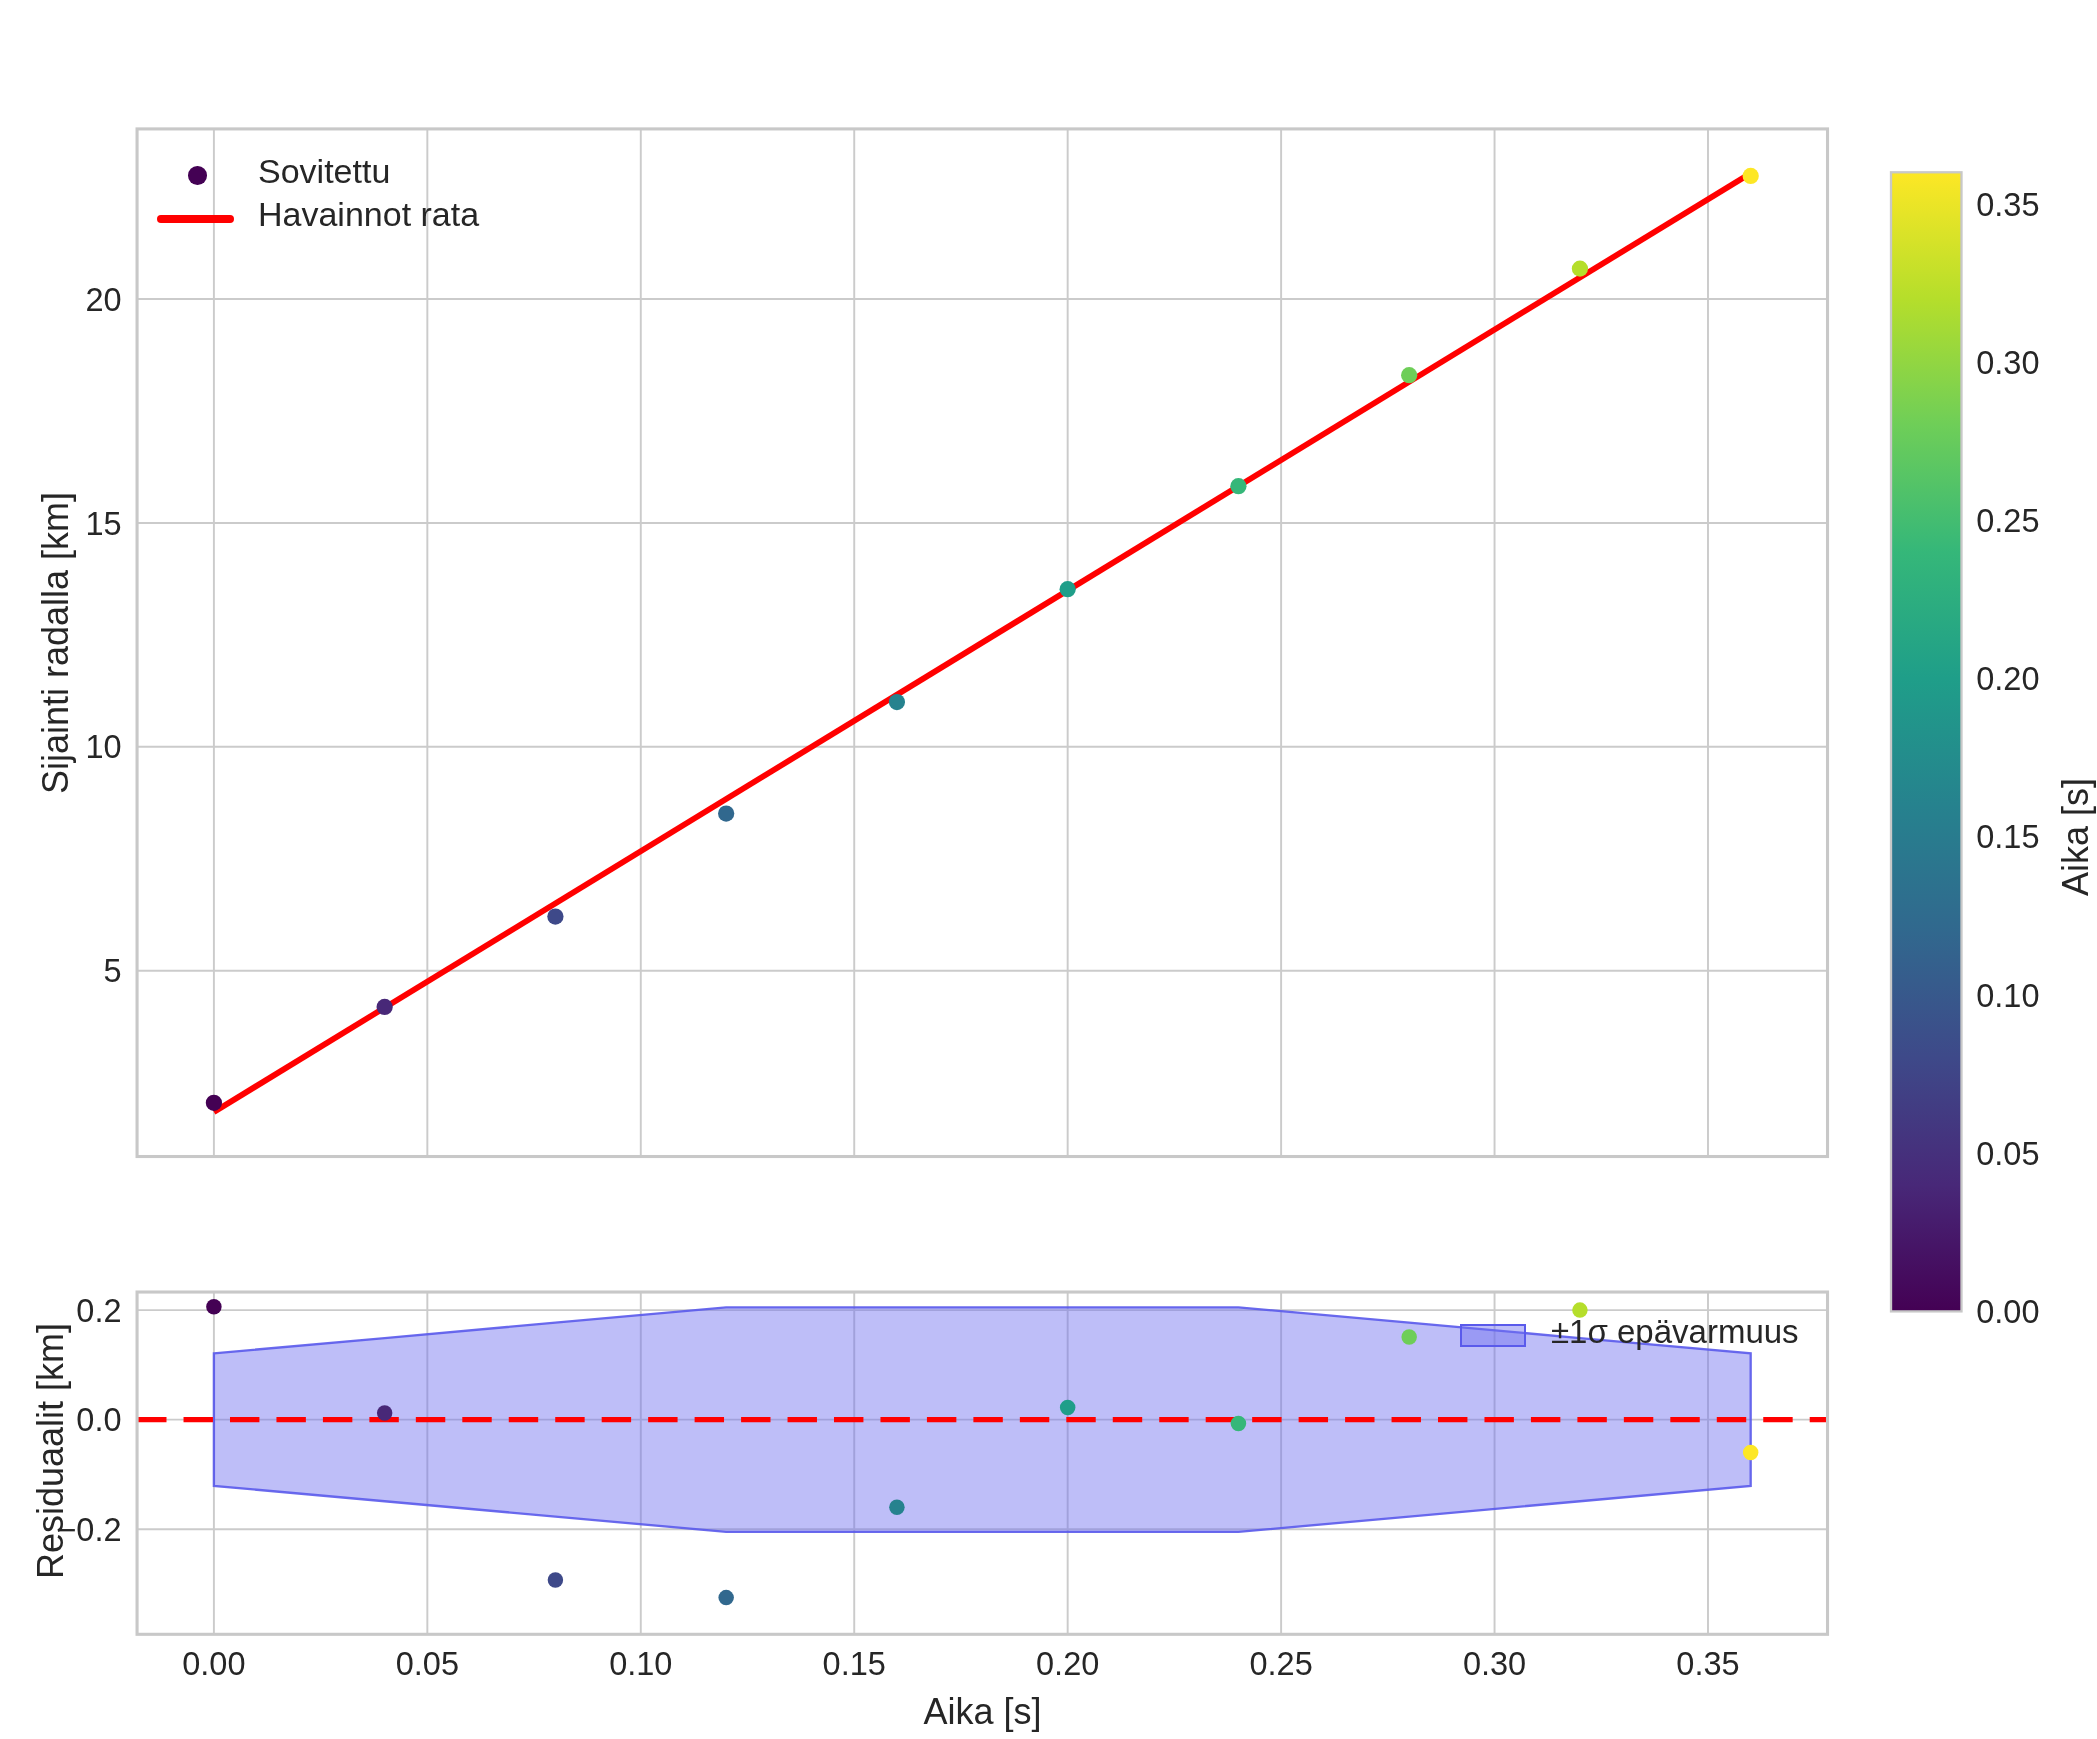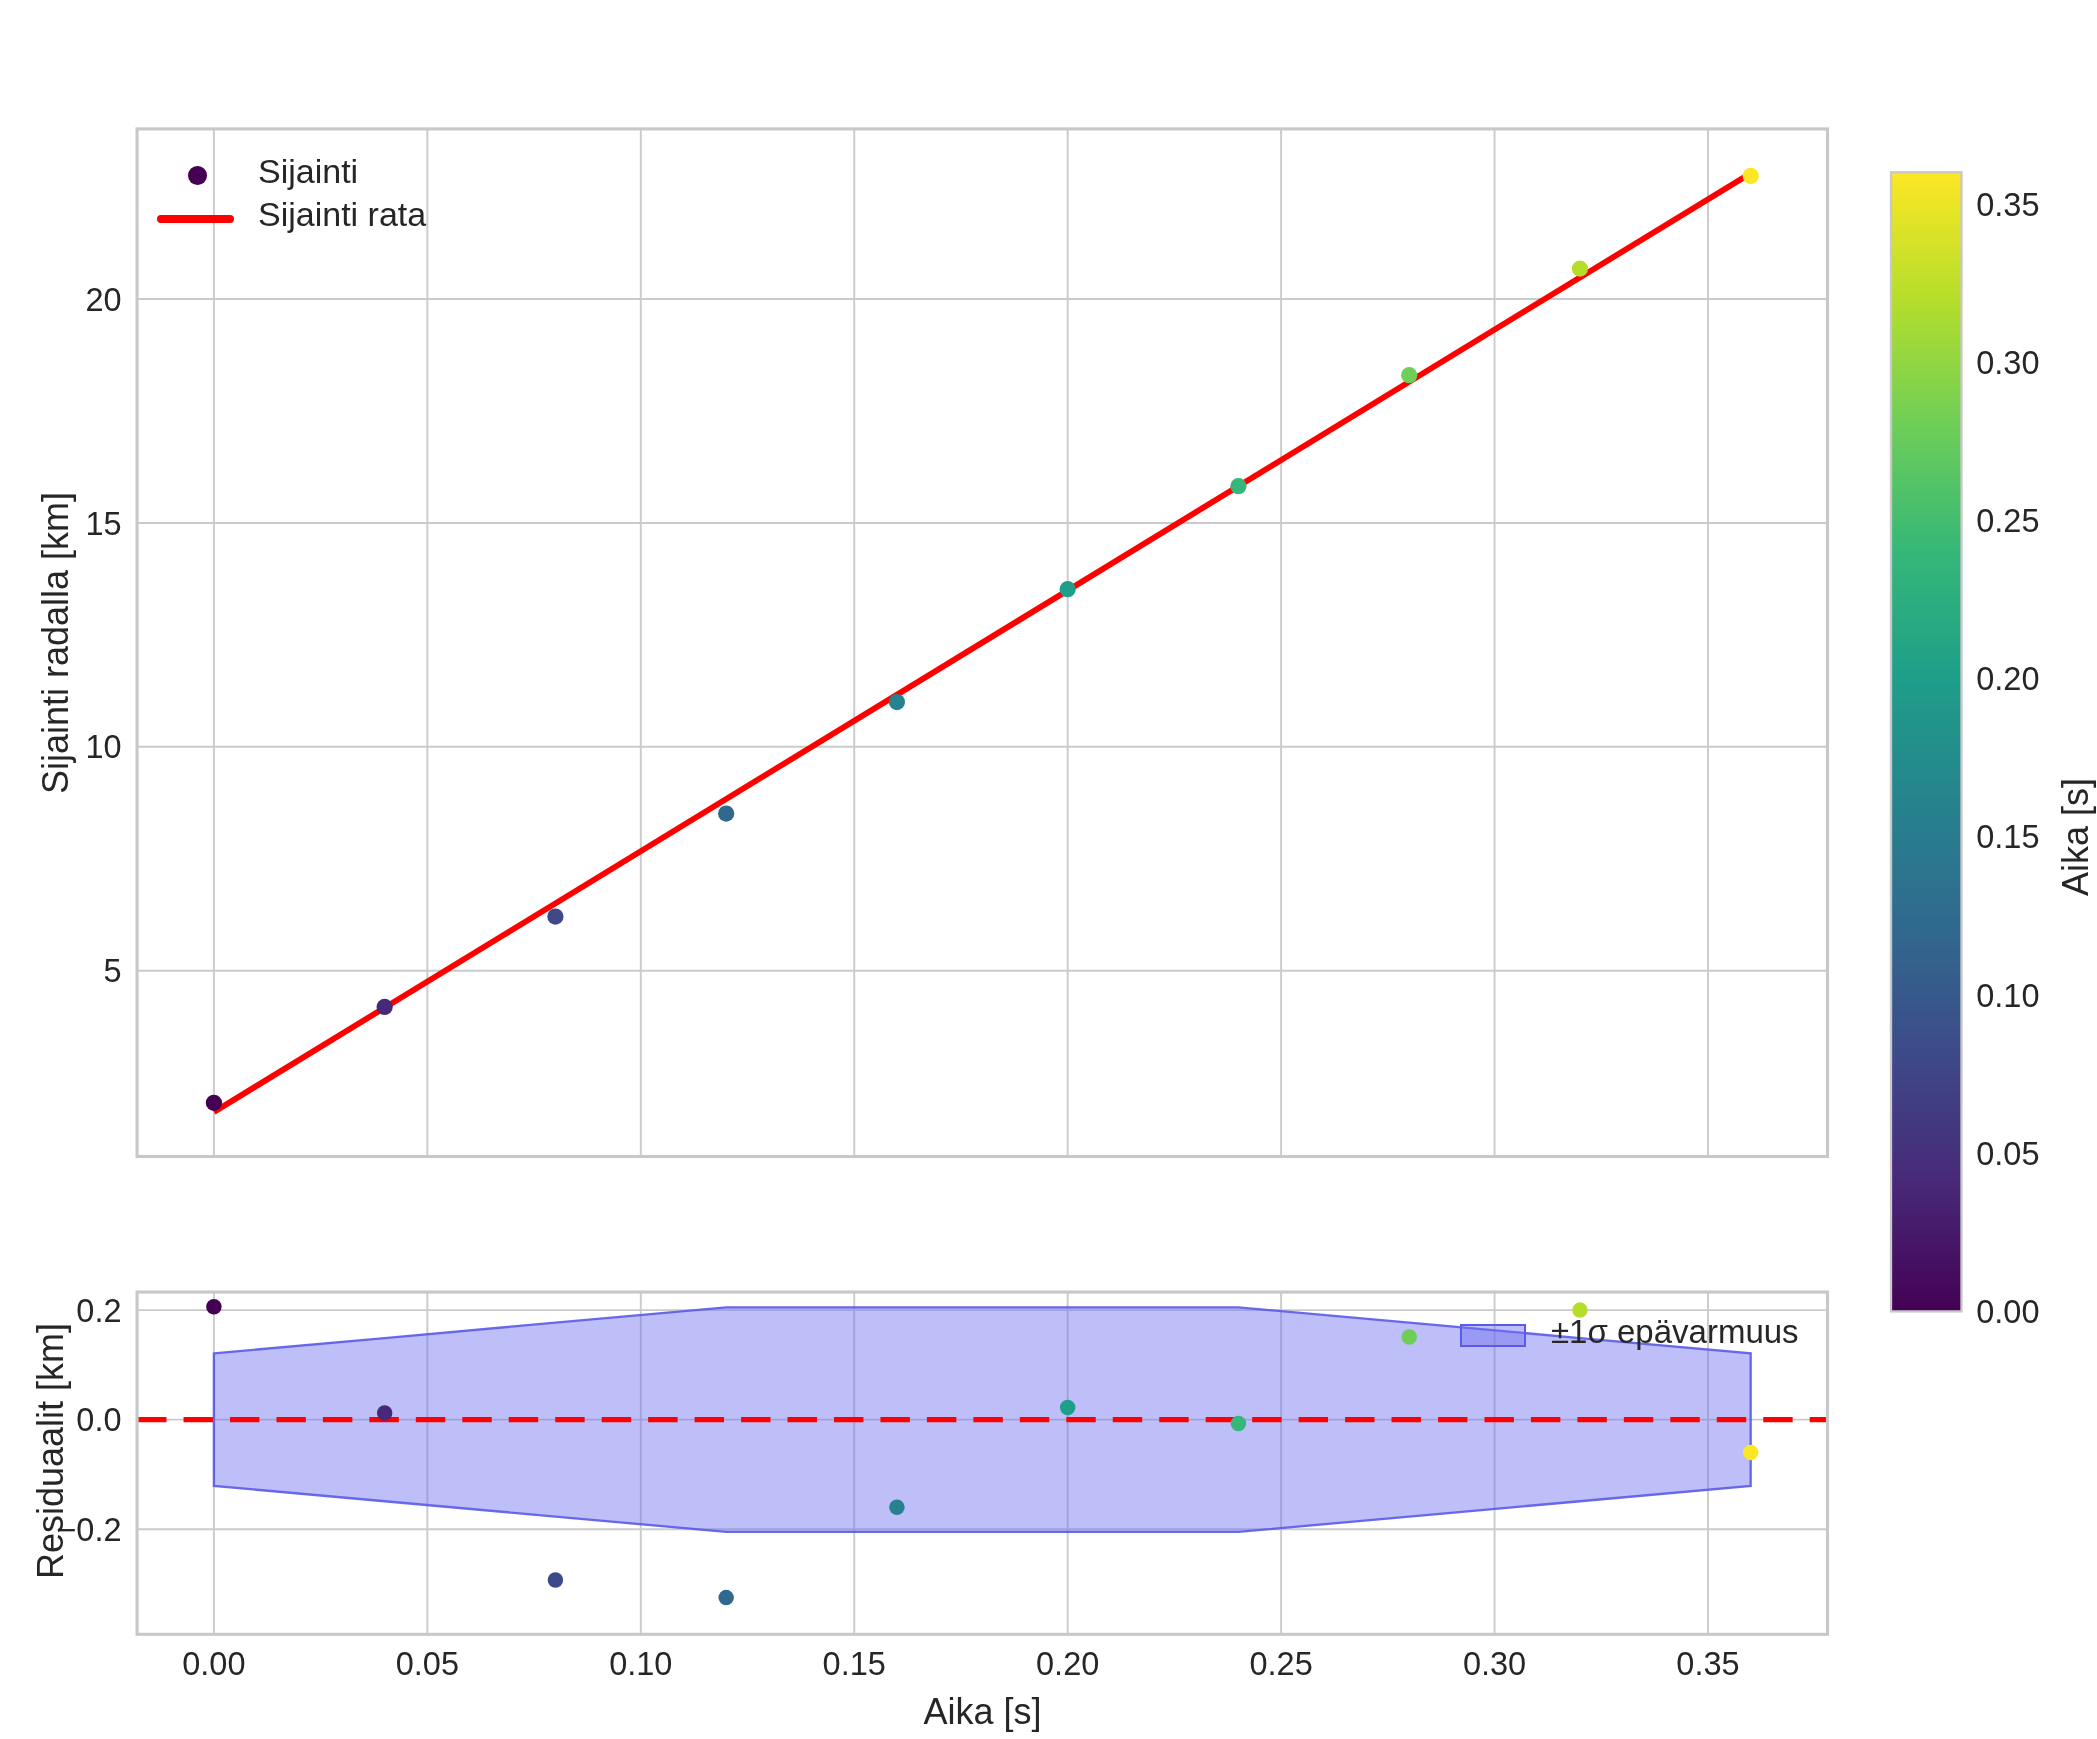--- a/index.html
+++ b/index.html
@@ -127,21 +127,21 @@
 
   <div id="ylabel-top" class="lbl vlabel">Sijainti radalla [km]</div>
 
   <div id="ylabel-residual" class="lbl vlabel">Residuaalit [km]</div>
 
   <div id="xlabel" class="lbl">Aika [s]</div>
 
   <div id="colorbar-label" class="lbl vlabel">Aika [s]</div>
 
   <span id="legend-dot" class="swatch" style="background: rgb(68, 1, 84);"></span>
-  <div id="legend-obs-label" class="lbl">Sijainti</div>
+  <div id="legend-obs-label" class="lbl">Sovitettu</div>
 
   <span id="legend-line" class="swatch" style="background: rgb(255, 0, 0);"></span>
-  <div id="legend-fit-label" class="lbl">Sijainti rata</div>
+  <div id="legend-fit-label" class="lbl">Havainnot rata</div>
 
   <span id="band-legend-patch" class="swatch" style="background: rgba(110, 110, 240, 0.45); border: 2.3px solid rgb(90, 90, 235);"></span>
   <div id="band-legend-label" class="lbl">±1σ epävarmuus</div>
 </div>
 
 
 </body></html>

